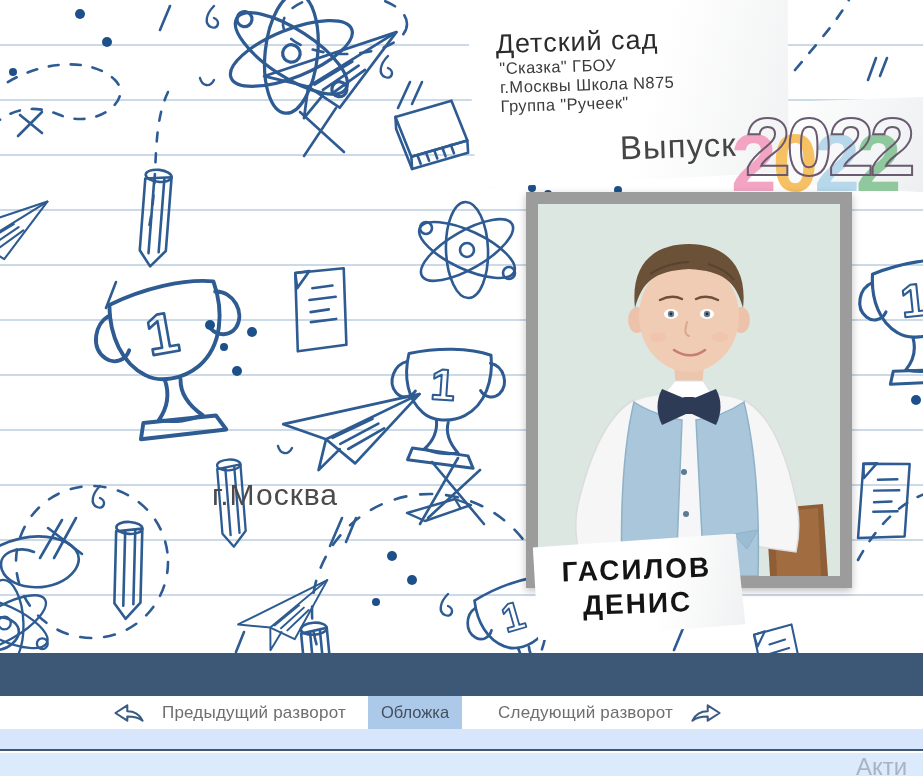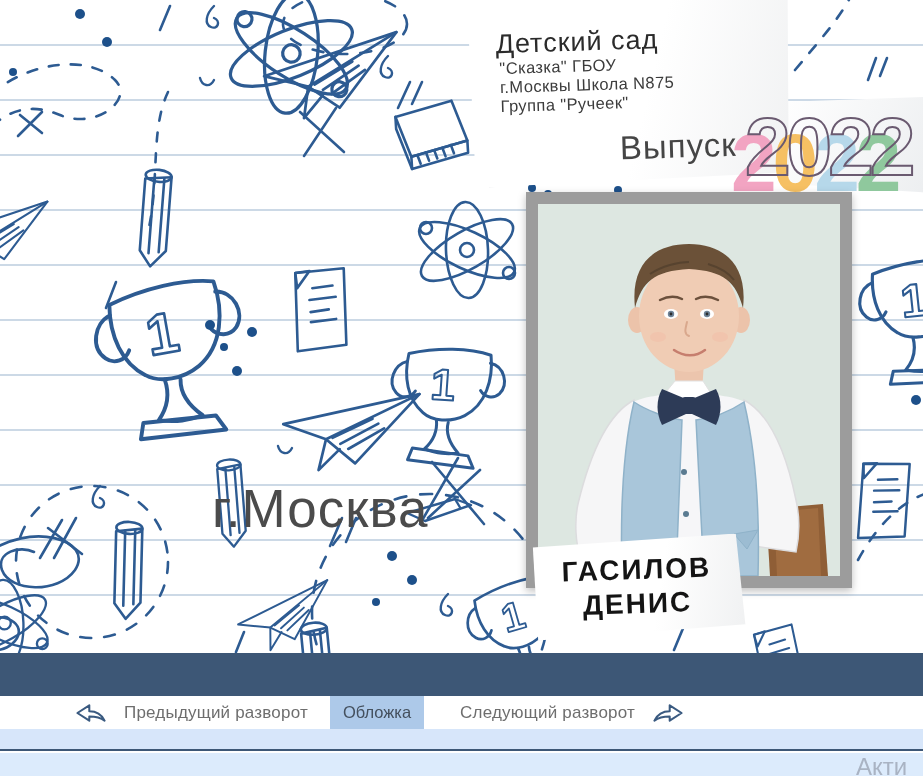--- a/index.html
+++ b/index.html
@@ -15,21 +15,21 @@
     position:absolute; left:0; top:0; width:923px; height:653px;
     background-image:repeating-linear-gradient(to bottom,
       #ffffff 0px, #ffffff 53px, #ccd9e6 53px, #ccd9e6 55px);
     background-position:0 -9px;
     overflow:hidden;
   }
   .doodles { position:absolute; left:0; top:0; z-index:1; }
 
   .city-label {
     position:absolute; left:212px; top:478px; z-index:2;
-    font-size:53px; color:#4b4b4b; letter-spacing:1px; font-weight:400;
+    font-size:30px; color:#4b4b4b; letter-spacing:1px; font-weight:400;
   }
 
   
   .paper2 {
     position:absolute; left:781px; top:95px; width:150px; height:96px; z-index:3;
     background:linear-gradient(115deg,#ffffff,#eceef0);
     transform:rotate(1.2deg);
     clip-path:polygon(0 9%, 100% 0, 100% 100%, 2% 94%);
     box-shadow:0 4px 8px rgba(40,50,70,.25);
   }
@@ -66,21 +66,21 @@
     clip-path:polygon(2% 7%, 97% 0%, 100% 91%, 3% 100%);
     box-shadow:3px 7px 12px rgba(40,50,70,.3);
     display:flex; flex-direction:column; justify-content:center; align-items:center;
     gap:2px;
   }
   .name-note span { font-size:28px; font-weight:bold; letter-spacing:2px; color:#141414; }
 
   
   .bar-dark  { position:absolute; left:0; top:653px; width:923px; height:43px; }
   .nav-strip { position:absolute; left:0; top:696px; width:923px; height:33px;
-               background:#ffffff; display:flex; align-items:center; padding-left:74px; }
+               background:#ffffff; display:flex; align-items:center; padding-left:112px; }
   .nav-btn { display:flex; align-items:center; gap:16px; height:33px; cursor:pointer;
              background:transparent; border:none; font-family:inherit; }
   .nav-btn .lbl { font-size:17px; color:#6e6e6e; letter-spacing:.2px; white-space:nowrap; }
   .nav-btn-prev { margin-right:22px; }
   .nav-btn-next { margin-left:36px; }
   .tab-cover { height:33px; padding:0 13px; display:flex; align-items:center; cursor:pointer; border:none; font-family:inherit; }
   .tab-cover span { font-size:16.5px; color:#44505e; }
   .strip1 { position:absolute; left:0; top:729px; width:923px; height:22px; border-bottom:2px solid #3d5776; }
   .strip2 { position:absolute; left:0; top:753px; width:923px; height:23px; }
   .watermark { position:absolute; left:856px; top:753px; font-size:24px; color:#a9b3c3; white-space:nowrap; }

